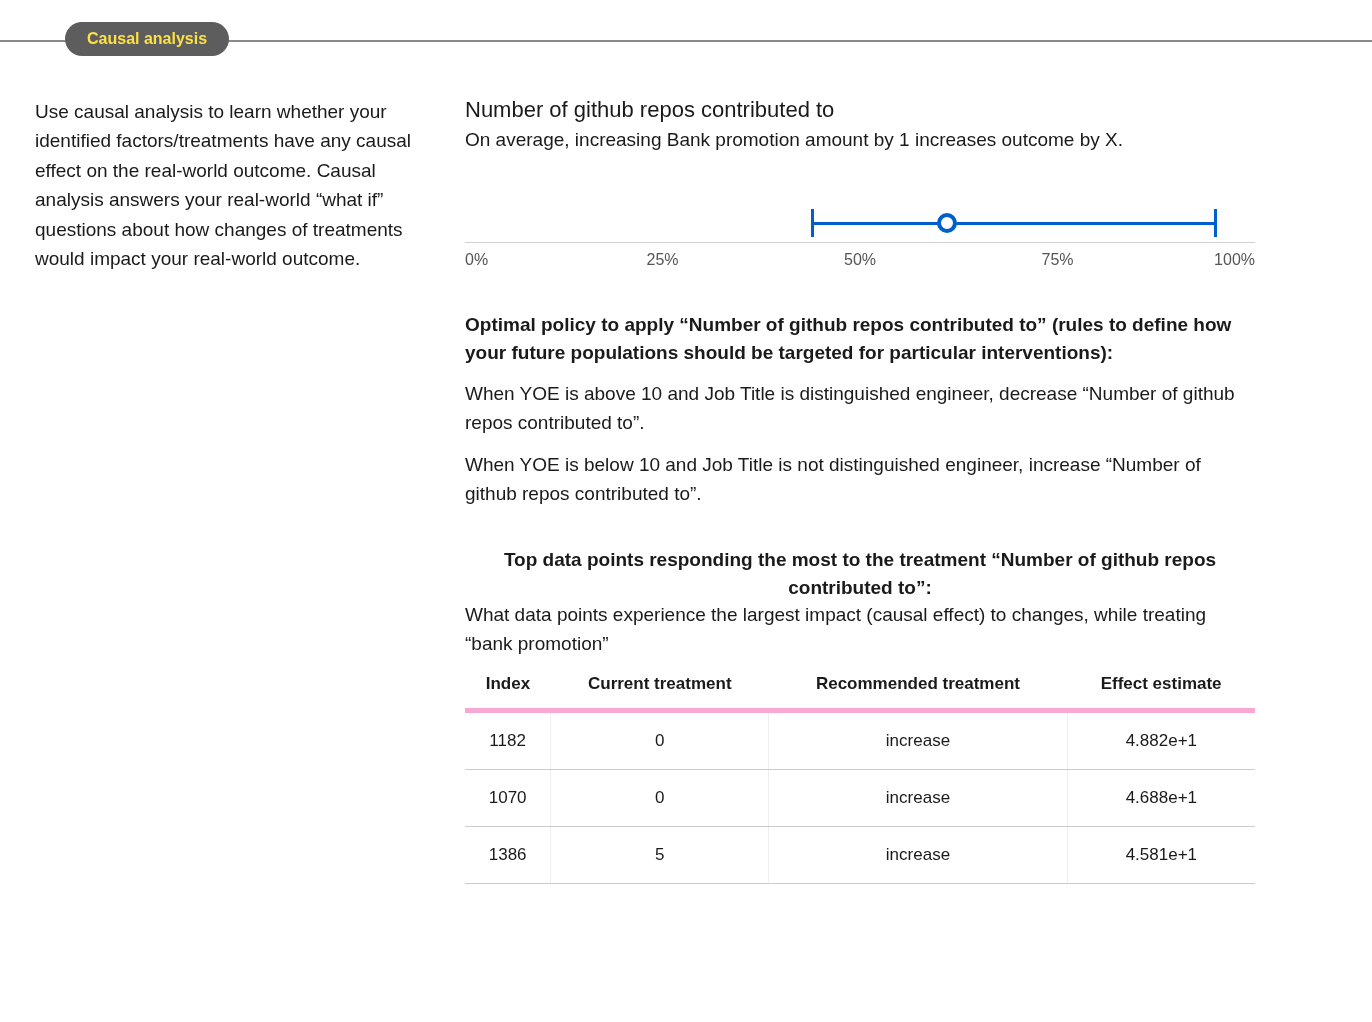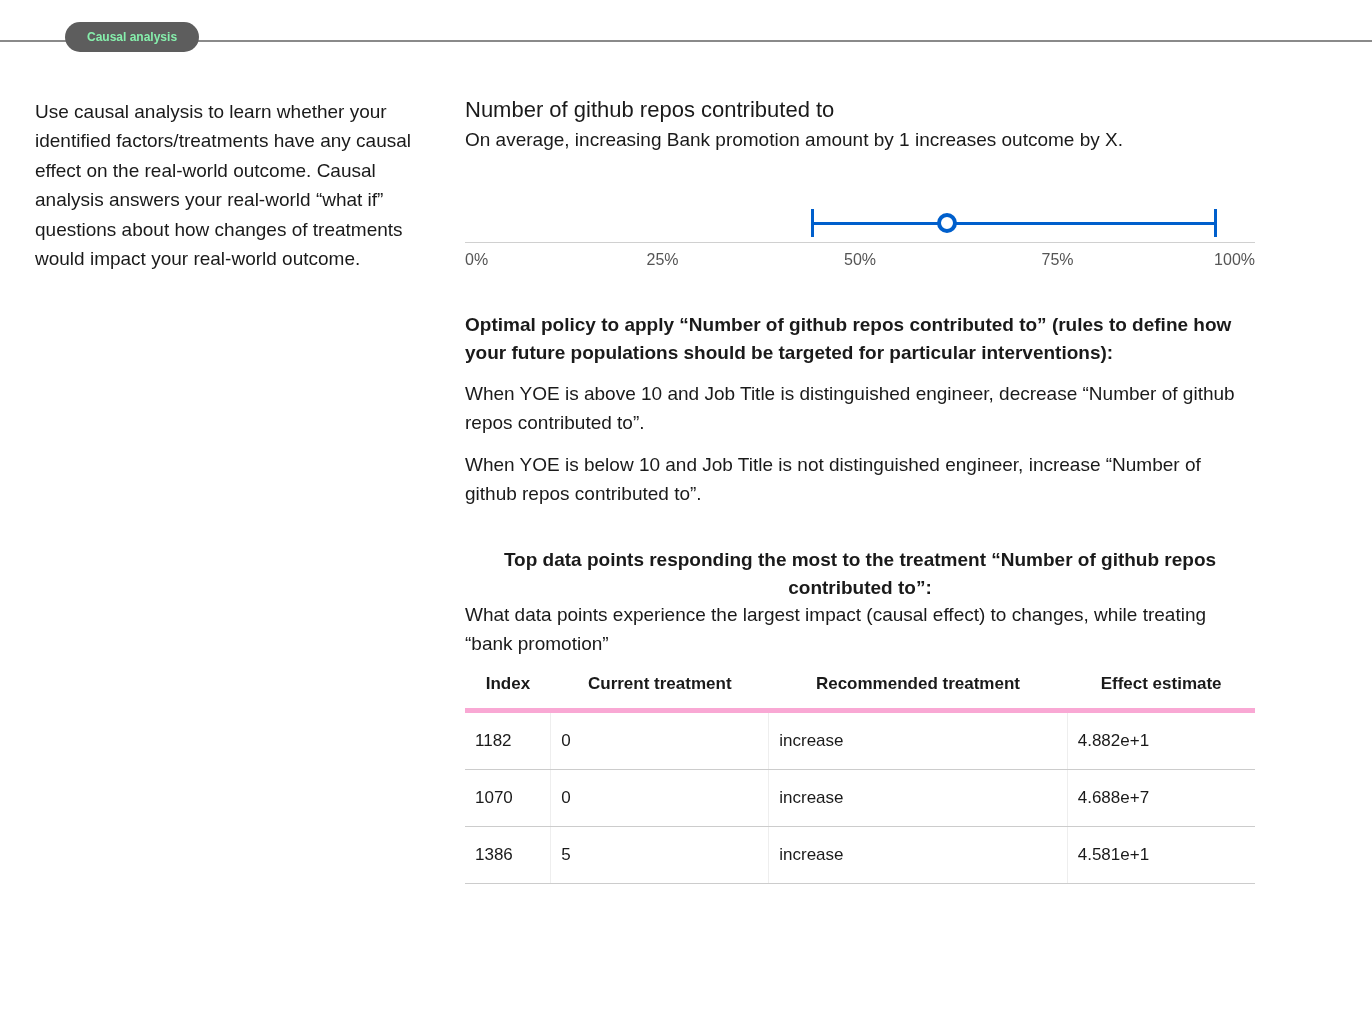--- a/index.html
+++ b/index.html
@@ -19,23 +19,23 @@
       position: relative;
       height: 2px;
       background: #8a8a8a;
       margin-top: 40px;
     }
     .pill-tab {
       position: absolute;
       left: 65px;
       top: -18px;
       background: #5d5d5d;
-      color: #86efac;
+      color: #fde047;
       font-weight: 600;
-      font-size: 12px;
+      font-size: 16px;
       padding: 8px 22px;
       border-radius: 20px;
     }
     .content {
       display: flex;
       padding: 55px 35px 4px 35px;
       gap: 35px;
     }
     .left-col {
       width: 395px;
@@ -142,20 +142,21 @@
     }
     .data-table th {
       font-weight: 700;
       padding: 8px 10px 14px 10px;
       text-align: center;
       border-bottom: 5px solid #f9a8d4;
       vertical-align: bottom;
     }
     .data-table td {
       padding: 18px 10px;
+      text-align: center;
       border-bottom: 1px solid #ccc;
       border-right: 1px solid #eee;
     }
     .data-table td:last-child {
       border-right: none;
     }
   </style>
 </head>
 <body>
 
@@ -211,21 +212,21 @@
           <tr>
             <td>1182</td>
             <td>0</td>
             <td>increase</td>
             <td>4.882e+1</td>
           </tr>
           <tr>
             <td>1070</td>
             <td>0</td>
             <td>increase</td>
-            <td>4.688e+7</td>
+            <td>4.688e+1</td>
           </tr>
           <tr>
             <td>1386</td>
             <td>5</td>
             <td>increase</td>
             <td>4.581e+1</td>
           </tr>
         </tbody>
     </table>
   </div>

